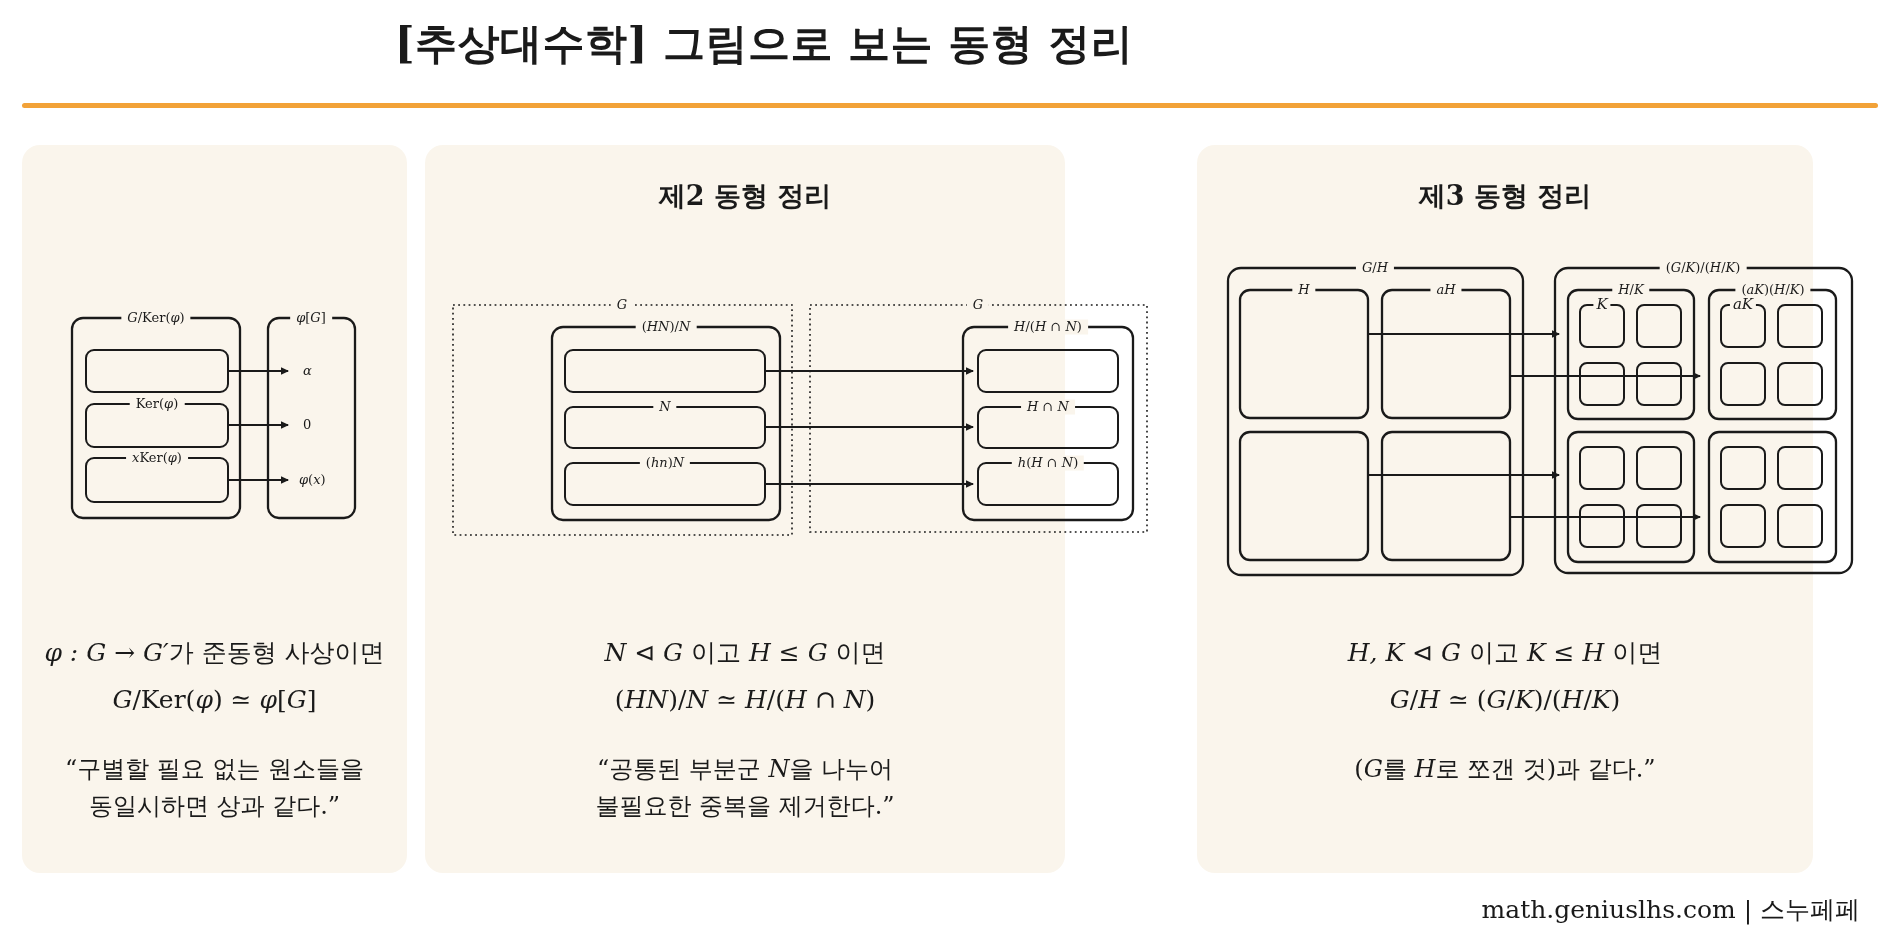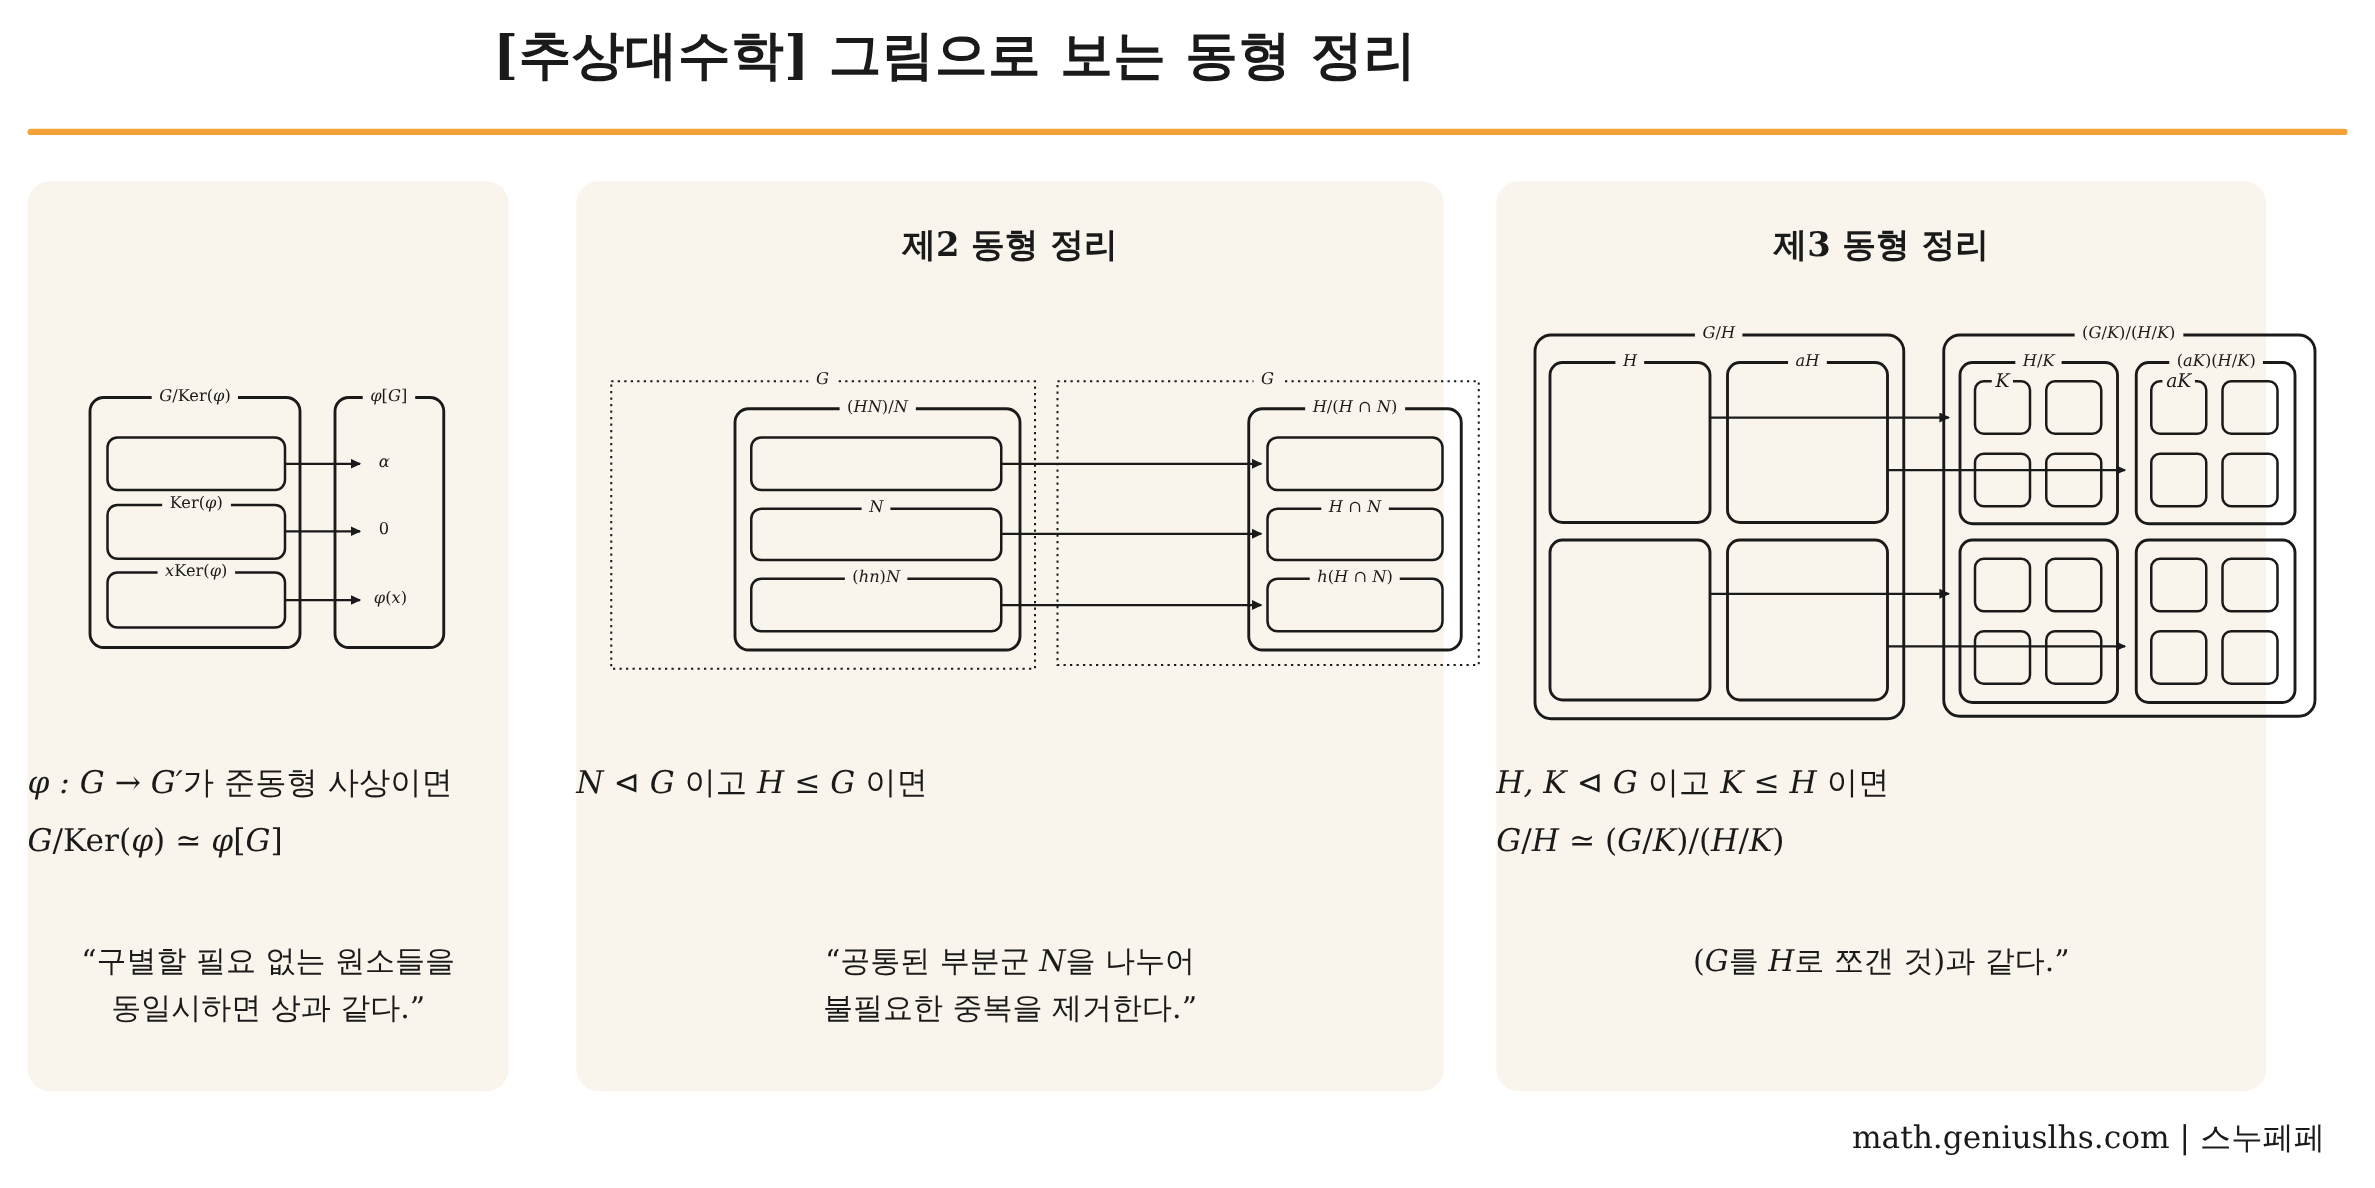--- a/index.html
+++ b/index.html
@@ -16,42 +16,42 @@
   }
   .accent-rule {
     position:absolute; left:22px; top:103px; width:1856px; height:5px;
     background: var(--accent, #f2a238); border-radius:3px;
   }
   .panel {
     position:absolute; top:145px; height:728px;
     background: var(--panel-bg, #faf5ec); border-radius:18px;
   }
   #panel1 { left:22px;   width:385px; }
-  #panel2 { left:425px;  width:694px;margin-left:36px; }
+  #panel2 { left:425px;  width:640px; }
   #panel3 { left:1197px; width:616px; }
   .panel-title {
     position:absolute; top:33px; left:0; width:100%;
     text-align:center; font-size:27px; font-weight:bold;
   }
   .diagram { position:absolute; left:0; top:0; }
   .box    { fill:none; stroke:var(--ink,#1a1a1a); stroke-width:2.3px; }
   .cell   { fill:none; stroke:var(--ink,#1a1a1a); stroke-width:2px; }
   .dotted { fill:none; stroke:var(--ink,#1a1a1a); stroke-width:1.6px; stroke-dasharray:1.8 3.4; }
   .arrow  { stroke:var(--ink,#1a1a1a); stroke-width:1.8px; }
   .dlabel {
     position:absolute; transform:translate(-50%,-50%);
     background: var(--panel-bg,#faf5ec);
     padding:0 6px; font-size:13px; line-height:1.15; white-space:nowrap;
   }
   .dlabel.small { font-size:15px; padding:0 3px; }
   .dlabel.plain { background:transparent; transform:translateY(-50%); padding:0; }
   .mi { font-style:italic; }
   .statement {
-    position:absolute; top:457px; left:0; width:100%;
-    text-align:left; font-size:25px; line-height:47px; white-space:nowrap;
+    position:absolute; top:484px; left:0; width:100%;
+    text-align:center; font-size:25px; line-height:47px; white-space:nowrap;
   }
   .quote {
     position:absolute; top:606px; left:0; width:100%;
     text-align:center; font-size:24px; line-height:37px; white-space:nowrap;
   }
   .footer-credit {
     position:absolute; top:893px; right:40px; font-size:25px;
   }
 </style>
 </head>
@@ -124,20 +124,21 @@
   <div class="dlabel" style="left:241px;top:182px"><span>(</span><span class="mi">HN</span><span>)/</span><span class="mi">N</span></div>
   <div class="dlabel" style="left:240px;top:262px"><span class="mi">N</span></div>
   <div class="dlabel" style="left:240px;top:318px"><span>(</span><span class="mi">hn</span><span>)</span><span class="mi">N</span></div>
   <div class="dlabel" style="left:553px;top:160px"><span class="mi">G</span></div>
   <div class="dlabel" style="left:623px;top:182px"><span class="mi">H</span><span>/(</span><span class="mi">H</span><span> ∩ </span><span class="mi">N</span><span>)</span></div>
   <div class="dlabel" style="left:623px;top:262px"><span class="mi">H</span><span> ∩ </span><span class="mi">N</span></div>
   <div class="dlabel" style="left:623px;top:318px"><span class="mi">h</span><span>(</span><span class="mi">H</span><span> ∩ </span><span class="mi">N</span><span>)</span></div>
 
   <div class="statement">
     <div><span class="mi">N</span><span> ⊲ </span><span class="mi">G</span><span> 이고 </span><span class="mi">H</span><span> ≤ </span><span class="mi">G</span><span> 이면</span></div>
+    <div><span>(</span><span class="mi">HN</span><span>)/</span><span class="mi">N</span><span> ≃ </span><span class="mi">H</span><span>/(</span><span class="mi">H</span><span> ∩ </span><span class="mi">N</span><span>)</span></div>
   </div>
   <div class="quote">
     <div><span>“공통된 부분군 </span><span class="mi">N</span><span>을 나누어</span></div>
     <div><span>불필요한 중복을 제거한다.”</span></div>
   </div>
 </section>
 
 <section class="panel" id="panel3">
   <h2 class="panel-title">제3 동형 정리</h2>
 

